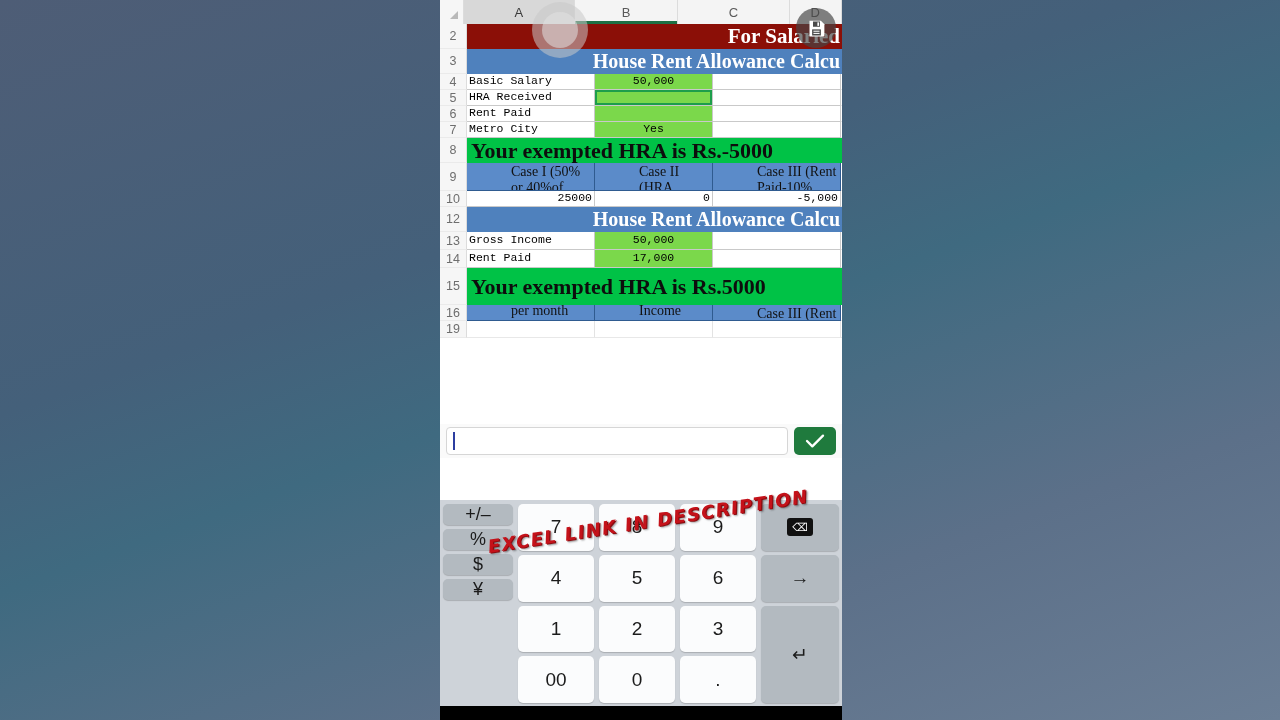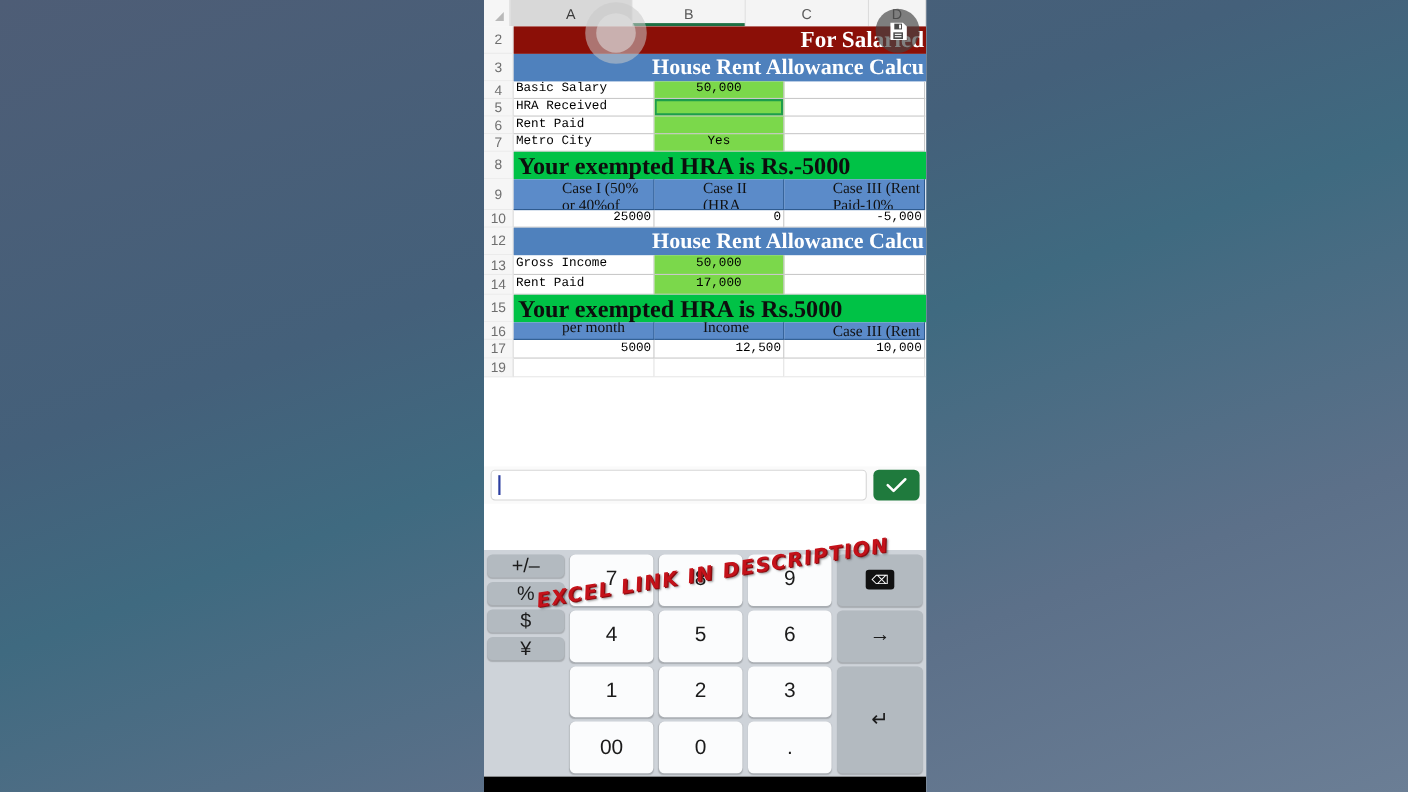--- a/index.html
+++ b/index.html
@@ -415,46 +415,37 @@
       <div class="row" style="height:18px">
         <div class="rowhdr">14</div>
         <div class="cells">
           <div class="cell a">Rent Paid</div>
           <div class="cell b center green-in2">17,000</div>
           <div class="cell c"></div>
           <div class="cell d empty-border"></div>
         </div>
       </div>
 
-      <div class="row" style="height:25px">
+      <div class="row" style="height:37px">
         <div class="rowhdr">15</div>
         <div class="cells">
           <div class="banner green">Your exempted HRA is Rs.5000</div>
         </div>
       </div>
 
       <div class="row" style="height:16px">
         <div class="rowhdr">16</div>
         <div class="cells">
           <div class="cell a hdr-blue bottomalign">Case 1: 5000 per month</div>
           <div class="cell b hdr-blue bottomalign">25% of Gross Income</div>
           <div class="cell c hdr-blue">Case III (Rent Paid-10% Gross Income)</div>
           <div class="cell d empty-border"></div>
         </div>
       </div>
 
-      <div class="row" style="height:17px">
-        <div class="rowhdr">17</div>
-        <div class="cells">
-          <div class="cell a right">5000</div>
-          <div class="cell b right">12,500</div>
-          <div class="cell c right">10,000</div>
-          <div class="cell d empty-border"></div>
-        </div>
-      </div>
 
 
       <div class="row" style="height:17px">
         <div class="rowhdr">19</div>
         <div class="cells">
           <div class="cell a empty-border"></div>
           <div class="cell b empty-border"></div>
           <div class="cell c empty-border"></div>
           <div class="cell d empty-border"></div>
         </div>

